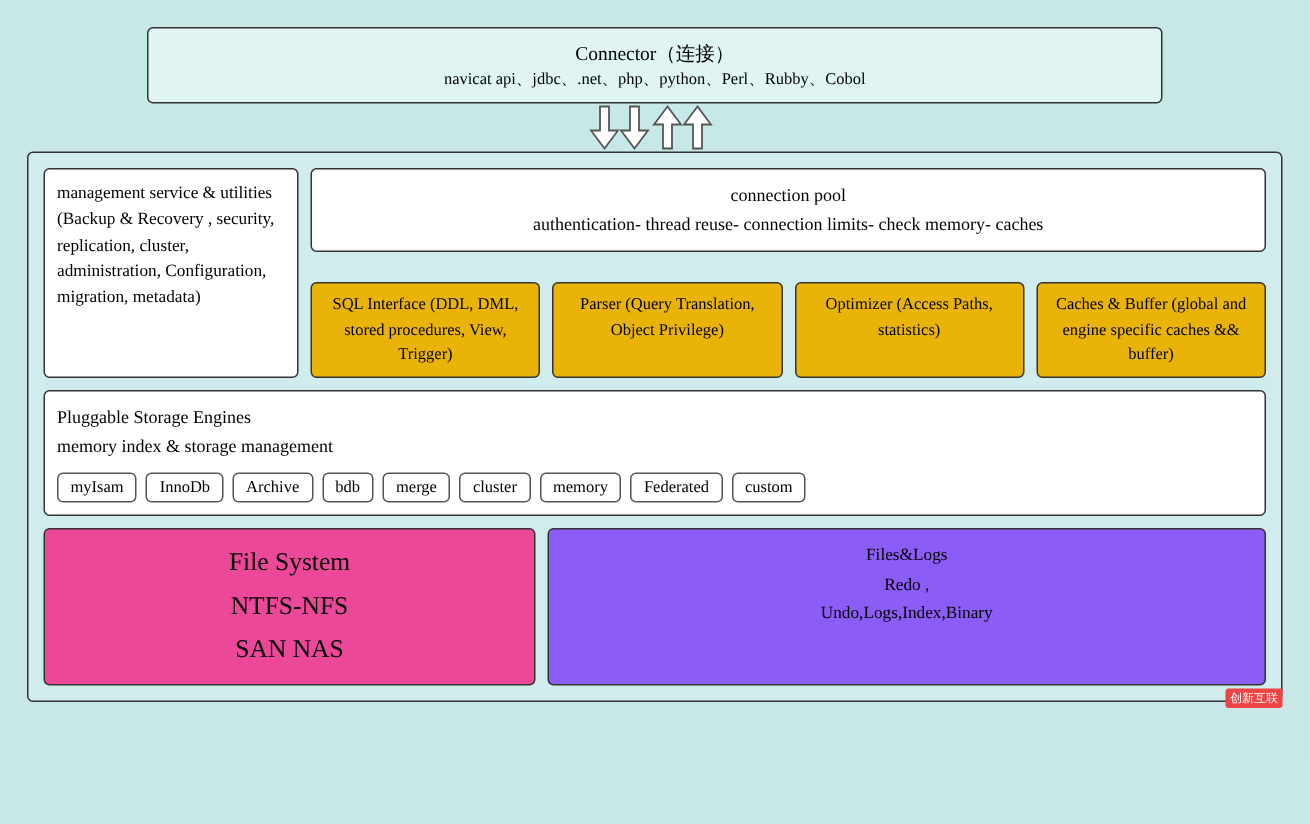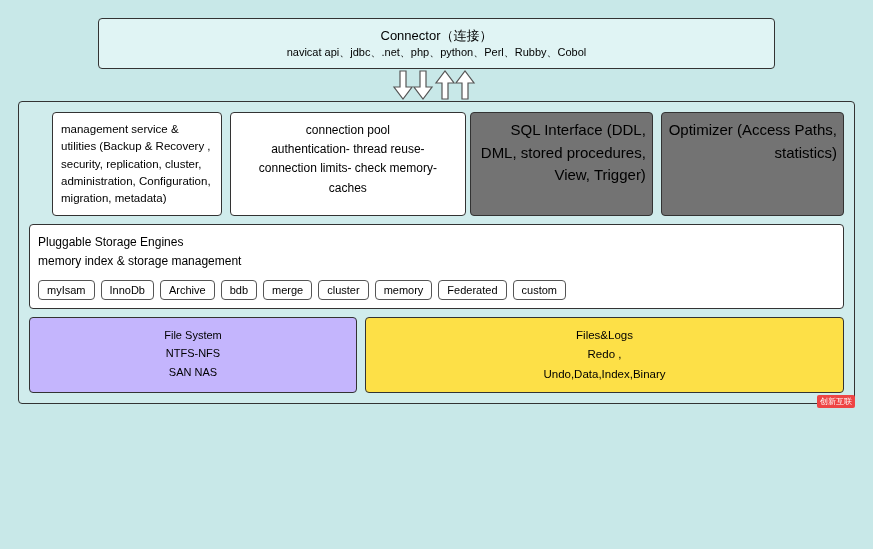--- a/index.html
+++ b/index.html
@@ -44,61 +44,60 @@
       background: #d0ecec;
       border: 1.5px solid #333;
       border-radius: 4px;
       padding: 10px;
     }
     
     .top-section {
       display: flex;
       gap: 8px;
       margin-bottom: 8px;
-      margin-left: 23px;
     }
     .management-box {
       background: white;
       border: 1.5px solid #333;
       border-radius: 4px;
       padding: 8px;
       width: 170px;
       flex-shrink: 0;
       font-size: 11.5px;
       line-height: 1.5;
     }
     .right-section {
       flex: 1;
       display: flex;
-      flex-direction: row;
-      gap: 4px;
+      flex-direction: column;
+      gap: 20px;
       border-radius: 14px;
     }
     .connection-pool-box {
       background: white;
       border: 1.5px solid #333;
       border-radius: 4px;
       padding: 8px 12px;
       text-align: center;
       font-size: 12px;
       line-height: 1.6;
     }
     .four-boxes {
       display: flex;
       gap: 8px;
     }
     .inner-box {
-      background: #737373;
+      background: #eab308;
       border: 1.5px solid #333;
       border-radius: 4px;
       padding: 6px;
       flex: 1;
-      font-size: 15px;
+      font-size: 11px;
       line-height: 1.5;
-      text-align: right;
+      text-align: center;
     }
     
     .storage-section {
       background: white;
       border: 1.5px solid #333;
       border-radius: 4px;
       padding: 8px;
       margin-bottom: 8px;
     }
     .storage-title {
@@ -120,31 +119,31 @@
       padding: 3px 8px;
       font-size: 11px;
       text-align: center;
     }
     
     .bottom-section {
       display: flex;
       gap: 8px;
     }
     .filesystem-box {
-      background: #c4b5fd;
+      background: #ec4899;
       border: 1.5px solid #333;
       border-radius: 4px;
       padding: 8px 12px;
       flex: 1;
-      font-size: 11px;
+      font-size: 17px;
       line-height: 1.7;
       text-align: center;
     }
     .files-logs-box {
-      background: #fde047;
+      background: #8b5cf6;
       border: 1.5px solid #333;
       border-radius: 4px;
       padding: 8px 12px;
       flex: 1.5;
       font-size: 11.5px;
       line-height: 1.7;
       text-align: center;
     }
     
     .watermark {
@@ -160,20 +159,21 @@
     .watermark-logo {
       background: #e44;
       color: white;
       font-size: 8px;
       padding: 1px 3px;
       border-radius: 2px;
       margin-left: 32px;
     }
     .outer-body {
       position: relative;
+      font-family: Liberation Serif, serif;
     }
   </style>
 </head>
 <body>
 
 <div class="outer-body outer-wrapper">
 
   <div class="connector-box">
     <div class="connector-title">Connector（连接）</div>
     <div class="connector-subtitle">navicat api、jdbc、.net、php、python、Perl、Rubby、Cobol</div>
@@ -203,21 +203,27 @@
         <div class="connection-pool-box">
           <div>connection pool</div>
           <div>authentication- thread reuse- connection limits- check memory- caches</div>
         </div>
 
         <div class="four-boxes">
           <div class="inner-box">
             <span>SQL Interface (DDL, DML, stored procedures, View, Trigger)</span>
           </div>
           <div class="inner-box">
+            <span>Parser (Query Translation, Object Privilege)</span>
+          </div>
+          <div class="inner-box">
             <span>Optimizer (Access Paths, statistics)</span>
+          </div>
+          <div class="inner-box">
+            <span>Caches &amp; Buffer (global and engine specific caches &amp;&amp; buffer)</span>
           </div>
         </div>
       </div>
     </div>
 
     <div class="storage-section">
       <div class="storage-title">
         <div>Pluggable Storage Engines</div>
         <div>memory index &amp; storage management</div>
       </div>
@@ -237,21 +243,21 @@
 
     <div class="bottom-section">
       <div class="filesystem-box">
         <div>File System</div>
         <div>NTFS-NFS</div>
         <div>SAN NAS</div>
       </div>
       <div class="files-logs-box">
         <div>Files&amp;Logs</div>
         <div>Redo ,</div>
-        <div>Undo,Data,Index,Binary</div>
+        <div>Undo,Logs,Index,Binary</div>
       </div>
     </div>
   </div>
 
   <div class="watermark">
     <span class="watermark-logo">创新互联</span>
   </div>
 </div>
 
 </body></html>

